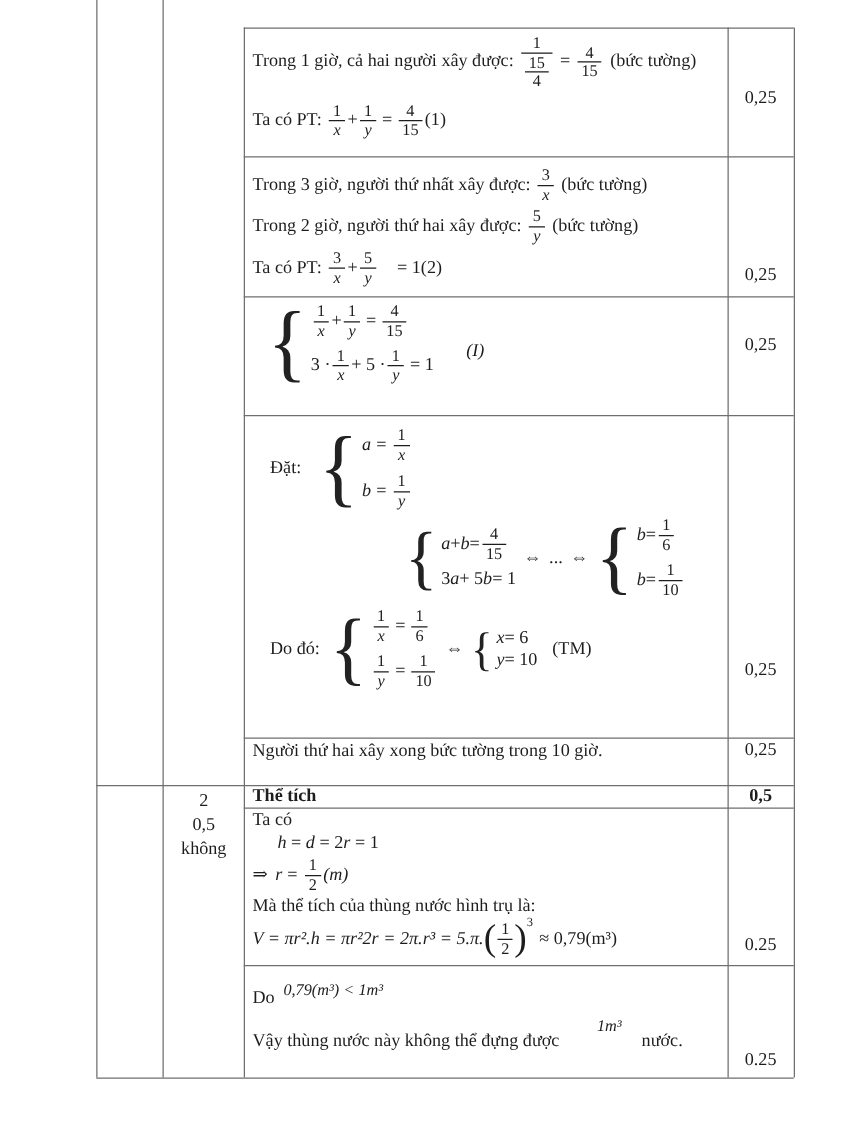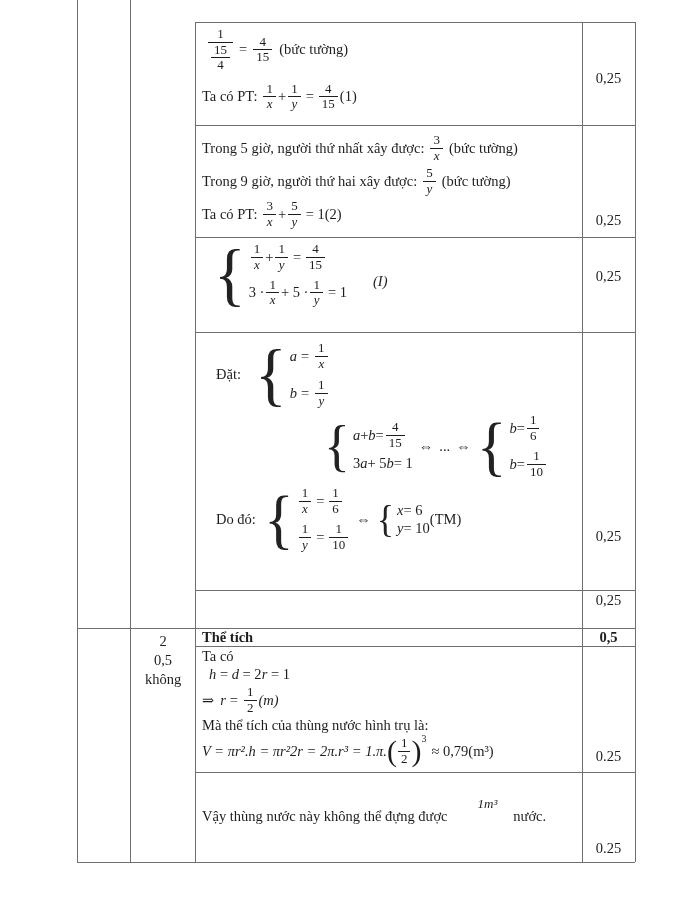--- a/index.html
+++ b/index.html
@@ -48,20 +48,21 @@
   <div class="hl" style="left:77px;top:862px;width:558px"></div>
 
   <div class="qlabel">
     <div>2</div>
     <div>0,5</div>
     <div>không</div>
   </div>
 
   <div class="abs" style="left:202px;top:27px">
     <div class="mrow">
+      <span>Trong 1 giờ, cả hai người xây được:</span>
       <span class="frac" style="margin-left:6px">
         <span class="num">1</span>
         <span class="den"><span class="frac" style="margin:0"><span class="num">15</span><span class="den">4</span></span></span>
       </span>
       <span style="margin:0 4px">=</span>
       <span class="frac">
           <span class="num">4</span>
           <span class="den">15</span>
         </span>
       <span style="margin-left:5px">(bức tường)</span>
@@ -82,47 +83,47 @@
           <span class="num">4</span>
           <span class="den">15</span>
         </span>
       <span>(1)</span>
     </div>
   </div>
   <div class="pts" style="top:70px">0,25</div>
 
   <div class="abs" style="left:202px;top:133px">
     <div class="mrow">
-      <span>Trong 5 giờ, người thứ nhất xây được:</span>
+      <span>Trong 3 giờ, người thứ nhất xây được:</span>
       <span class="frac" style="margin-left:6px">
           <span class="num">3</span>
           <span class="den it">x</span>
         </span>
       <span style="margin-left:4px">(bức tường)</span>
     </div>
     <div class="mrow" style="margin-top:3px">
-      <span>Trong 9 giờ, người thứ hai xây được:</span>
+      <span>Trong 2 giờ, người thứ hai xây được:</span>
       <span class="frac" style="margin-left:6px">
           <span class="num">5</span>
           <span class="den it">y</span>
         </span>
       <span style="margin-left:4px">(bức tường)</span>
     </div>
     <div class="mrow" style="margin-top:3px">
       <span>Ta có PT:</span>
       <span class="frac" style="margin-left:6px">
           <span class="num">3</span>
           <span class="den it">x</span>
         </span>
       <span>+</span>
       <span class="frac">
           <span class="num">5</span>
           <span class="den it">y</span>
         </span>
-      <span style="margin-left:3px">= 1(2)</span>
+      <span style="margin-left:15px">= 1(2)</span>
     </div>
   </div>
   <div class="pts" style="top:212px">0,25</div>
 
   <div class="abs" style="left:202px;top:240px">
     <div class="mrow" style="margin-top:2px;margin-left:12px">
       <span class="sys">
         <span class="brace" style="font-size:66px">{</span>
         <span class="lines">
           <span class="eql">
@@ -270,61 +271,66 @@
           <span class="eql">
               <i>x</i>
               <span> = 6</span>
             </span>
           <span class="eql">
               <i>y</i>
               <span> = 10</span>
             </span>
         </span>
       </span>
-      <span style="">(TM)</span>
+      <span style="margin-left:12px">(TM)</span>
     </div>
   </div>
   <div class="pts" style="top:528px">0,25</div>
 
   <div class="abs" style="left:202px;top:592px;line-height:18px">
+    <div>Người thứ hai xây xong bức tường trong 10 giờ.</div>
   </div>
   <div class="pts" style="top:592px">0,25</div>
 
   <div class="abs b" style="left:202px;top:629px">Thể tích</div>
   <div class="pts b" style="top:629px">0,5</div>
 
   <div class="abs" style="left:202px;top:648px">
     <div>Ta có</div>
-    <div style="margin-top:1px;margin-left:7px"><i>h</i><span> = </span><i>d</i><span> = 2</span><i>r</i><span> = 1</span></div>
+    <div style="margin-top:1px;margin-left:20px"><i>h</i><span> = </span><i>d</i><span> = 2</span><i>r</i><span> = 1</span></div>
     <div class="mrow" style="margin-top:2px">
       <span>⇒</span>
       <i style="margin-left:6px">r</i>
       <span style="margin:0 4px">=</span>
       <span class="frac">
           <span class="num">1</span>
           <span class="den">2</span>
         </span>
       <span class="it">(m)</span>
     </div>
     <div style="margin-top:2px">Mà thể tích của thùng nước hình trụ là:</div>
     <div class="mrow" style="margin-top:2px">
-      <span class="it">V = πr².h = πr²2r = 2π.r³ = 1.π.</span>
+      <span class="it">V = πr².h = πr²2r = 2π.r³ = 5.π.</span>
       <span class="bigp">(</span>
       <span class="frac" style="margin:0 1px">
           <span class="num">1</span>
           <span class="den">2</span>
         </span>
       <span class="bigp">)</span>
       <sup style="position:relative;top:-12px">3</sup>
       <span style="margin-left:5px">≈ 0,79(m³)</span>
     </div>
   </div>
   <div class="pts" style="top:748px">0.25</div>
 
   <div class="abs" style="left:202px;top:790px">
+    <div class="mrow">
+      <span>Do</span>
+      <span class="raised it">0,79(m³) &lt; 1m³</span>
+    </div>
     <div class="mrow" style="margin-top:18px">
       <span>Vậy thùng nước này không thể đựng được</span>
       <span class="raised2 it">1m³</span>
       <span>nước.</span>
     </div>
   </div>
   <div class="pts" style="top:840px">0.25</div>
 
 </div>
 

